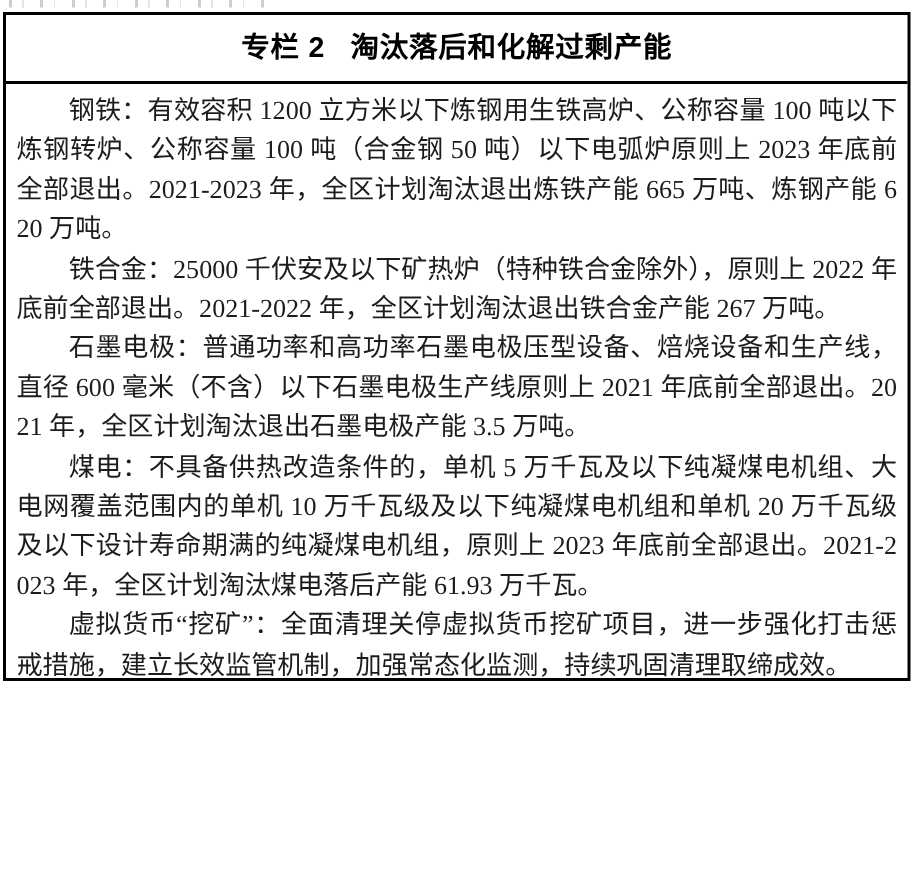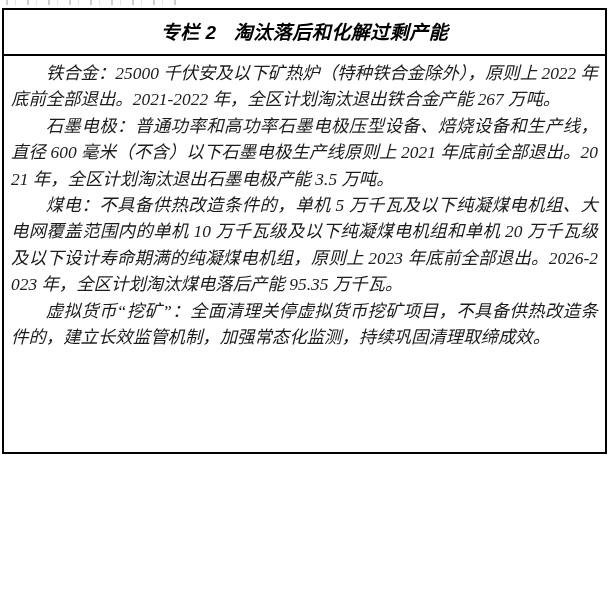--- a/index.html
+++ b/index.html
@@ -8,21 +8,20 @@
     background: #ffffff;
   }
   .page {
     position: relative;
     width: 609px;
     height: 455px;
     background: #ffffff;
     overflow: hidden;
     font-family: "Liberation Serif", "DejaVu Serif", serif;
     color: #1c1c1c;
-    font-style: italic;
   }
   
   .remnant {
     position: absolute;
     top: 0;
     left: 6px;
     width: 175px;
     height: 5px;
     background:
       repeating-linear-gradient(90deg,
@@ -77,21 +76,22 @@
 
   <div class="remnant"></div>
 
   <div class="panel">
 
     <div class="panel-title">
       <span class="label">专栏 2</span><span>淘汰落后和化解过剩产能</span>
     </div>
 
     <div class="panel-body">
+      <p>钢铁：有效容积 1200 立方米以下炼钢用生铁高炉、公称容量 100 吨以下炼钢转炉、公称容量 100 吨（合金钢 50 吨）以下电弧炉原则上 2023 年底前全部退出。2021-2023 年，全区计划淘汰退出炼铁产能 665 万吨、炼钢产能 620 万吨。</p>
       <p>铁合金：25000 千伏安及以下矿热炉（特种铁合金除外），原则上 2022 年底前全部退出。2021-2022 年，全区计划淘汰退出铁合金产能 267 万吨。</p>
       <p>石墨电极：普通功率和高功率石墨电极压型设备、焙烧设备和生产线，直径 600 毫米（不含）以下石墨电极生产线原则上 2021 年底前全部退出。2021 年，全区计划淘汰退出石墨电极产能 3.5 万吨。</p>
-      <p>煤电：不具备供热改造条件的，单机 5 万千瓦及以下纯凝煤电机组、大电网覆盖范围内的单机 10 万千瓦级及以下纯凝煤电机组和单机 20 万千瓦级及以下设计寿命期满的纯凝煤电机组，原则上 2023 年底前全部退出。2026-2023 年，全区计划淘汰煤电落后产能 95.35 万千瓦。</p>
-      <p>虚拟货币“挖矿”：全面清理关停虚拟货币挖矿项目，不具备供热改造条件的，建立长效监管机制，加强常态化监测，持续巩固清理取缔成效。</p>
+      <p>煤电：不具备供热改造条件的，单机 5 万千瓦及以下纯凝煤电机组、大电网覆盖范围内的单机 10 万千瓦级及以下纯凝煤电机组和单机 20 万千瓦级及以下设计寿命期满的纯凝煤电机组，原则上 2023 年底前全部退出。2021-2023 年，全区计划淘汰煤电落后产能 61.93 万千瓦。</p>
+      <p>虚拟货币“挖矿”：全面清理关停虚拟货币挖矿项目，进一步强化打击惩戒措施，建立长效监管机制，加强常态化监测，持续巩固清理取缔成效。</p>
     </div>
 
   </div>
 
 </div>
 
 </body></html>

